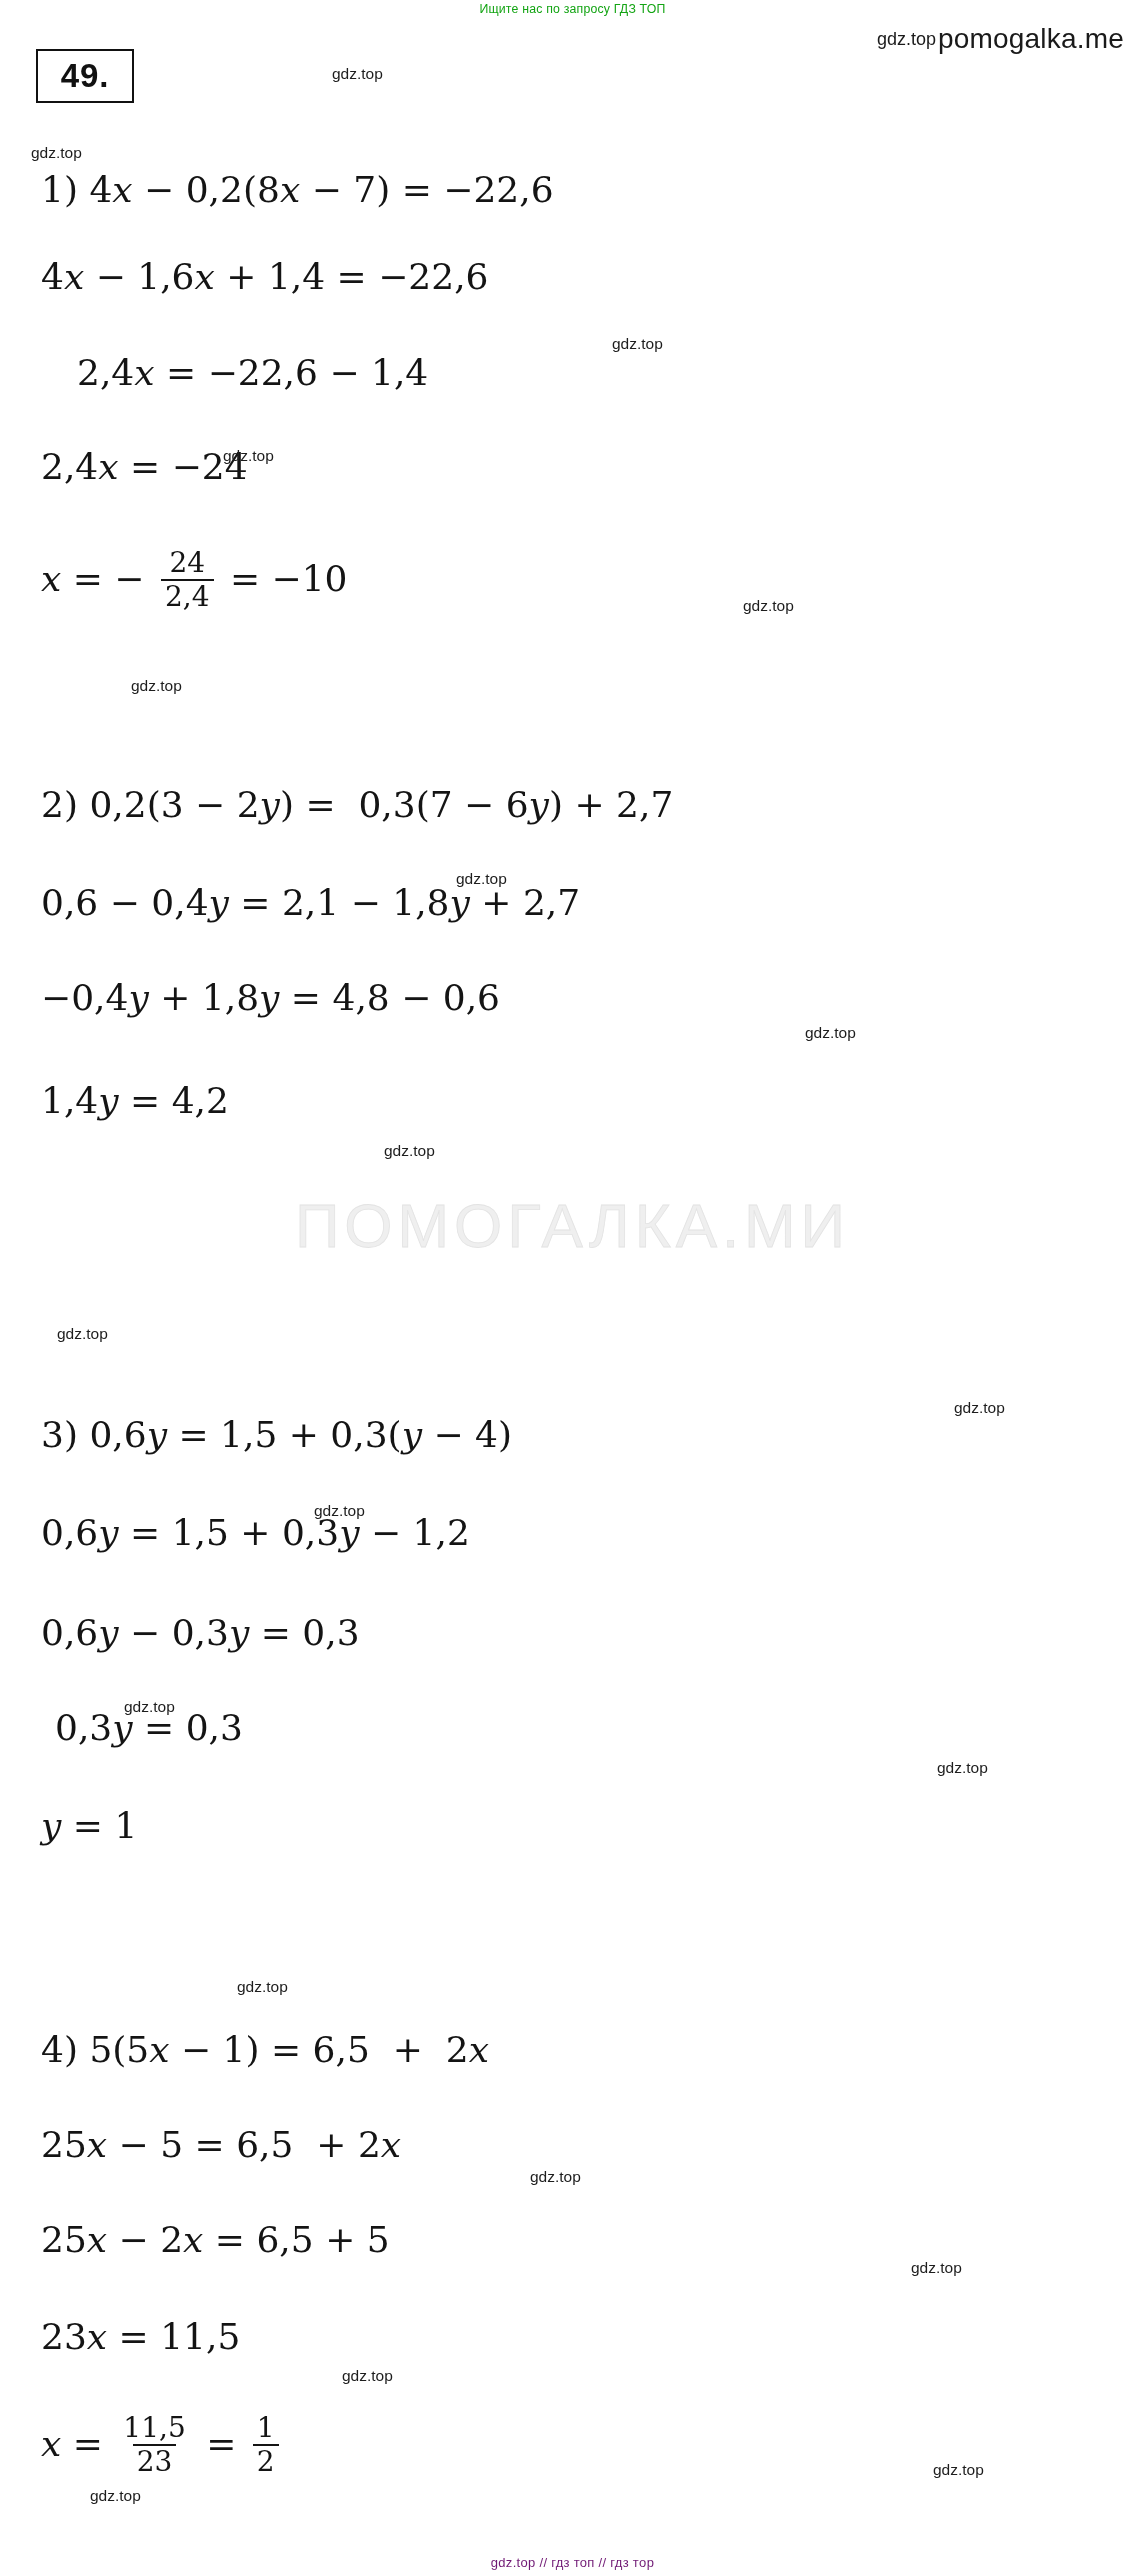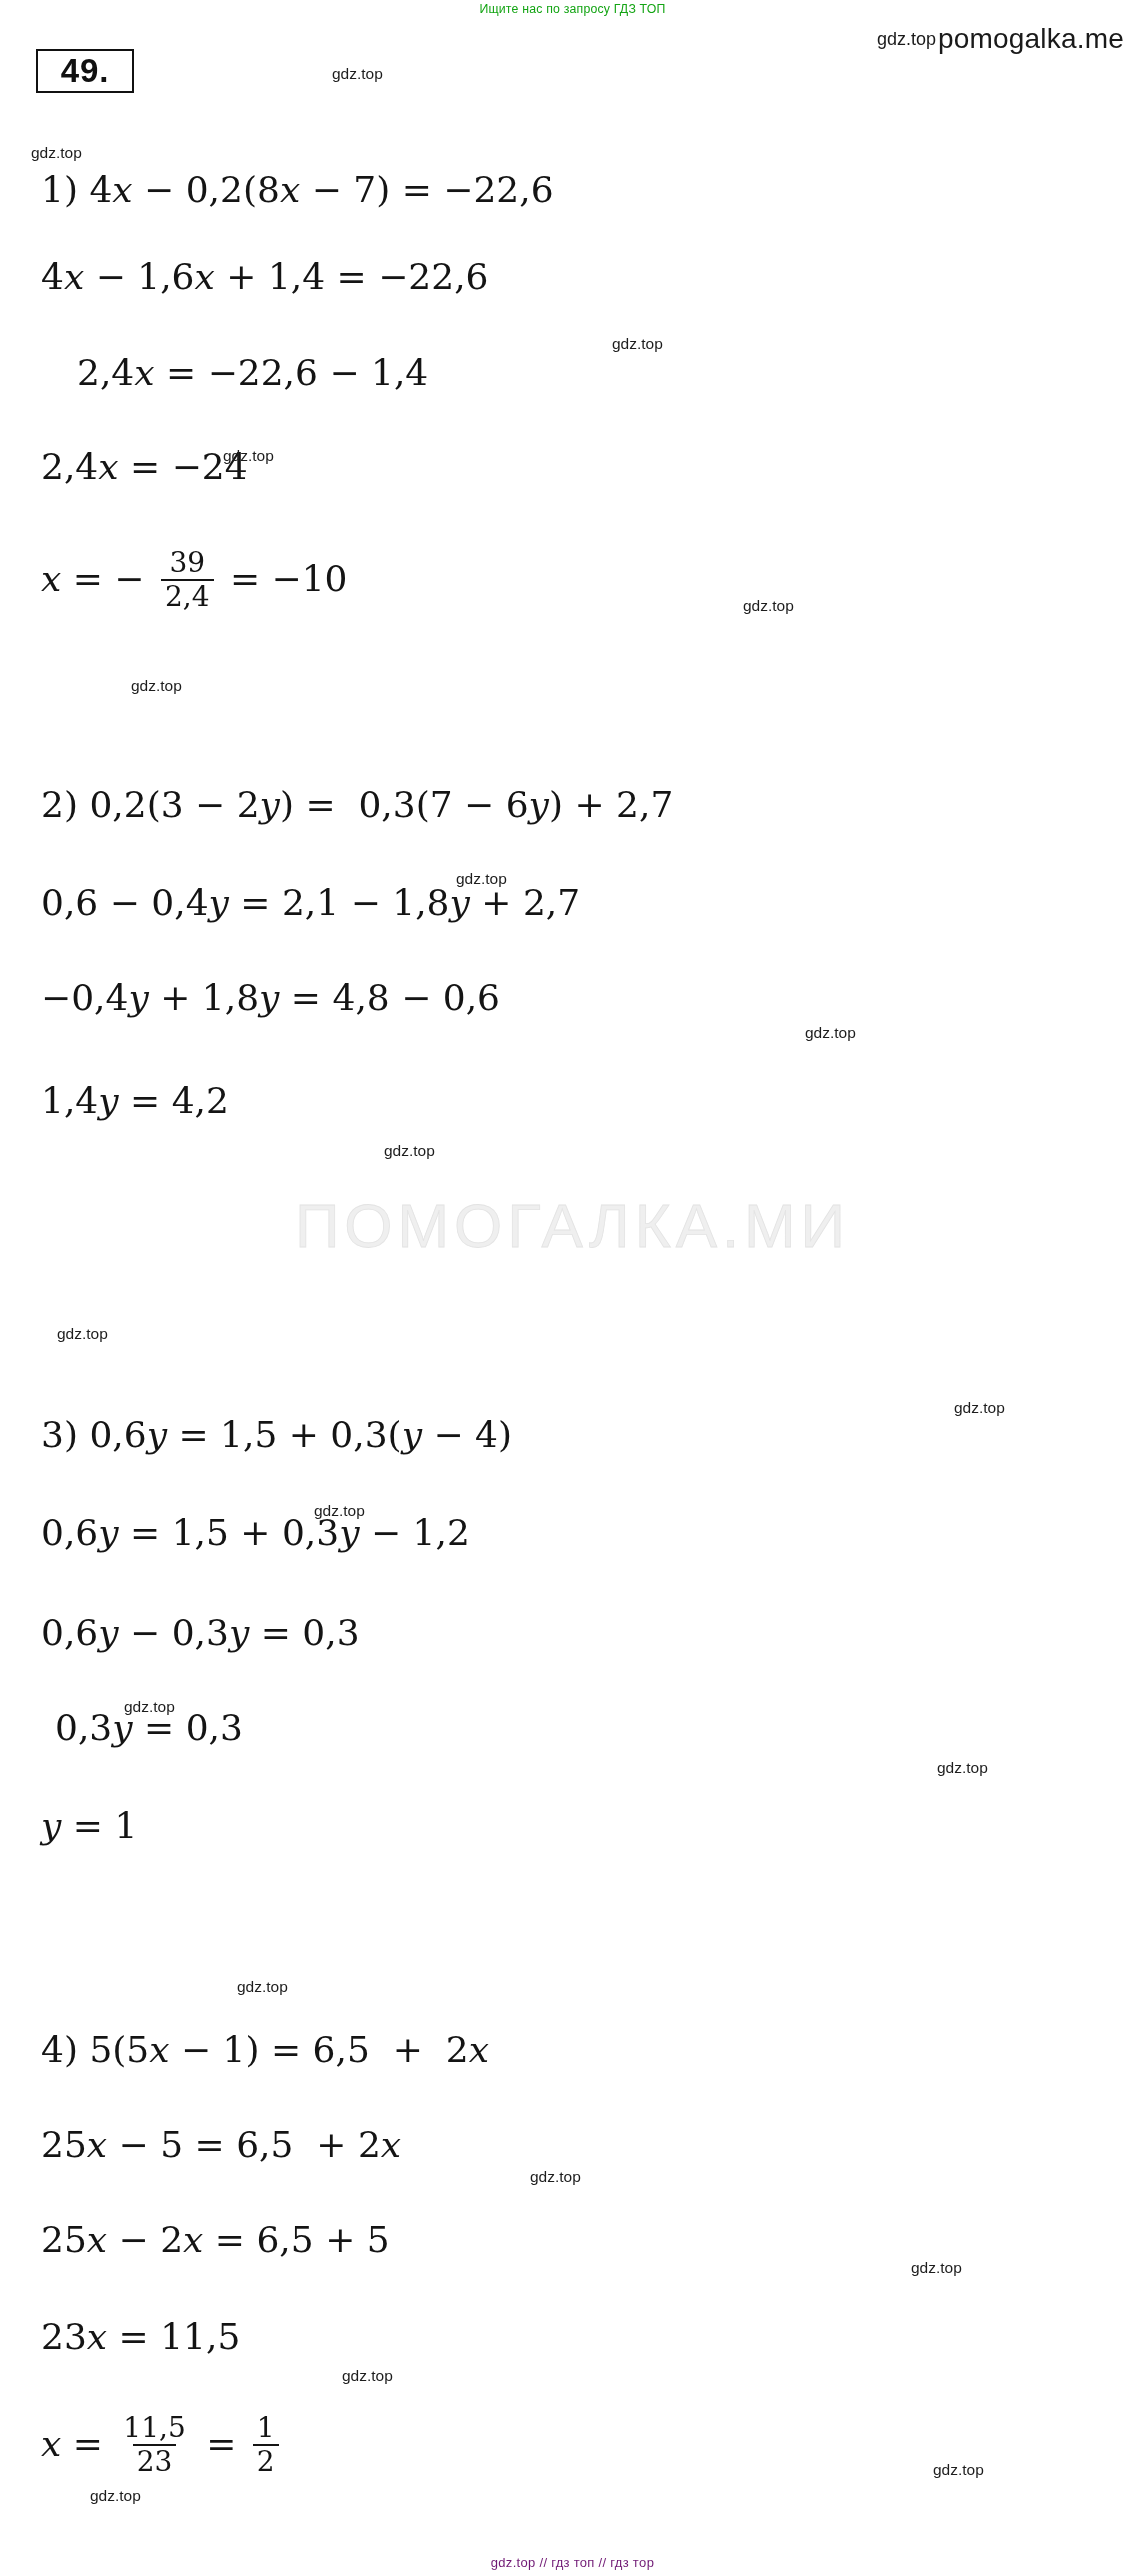--- a/index.html
+++ b/index.html
@@ -53,21 +53,21 @@
     font-size: 18px;
     color: #1a1a1a;
   }
 
   
   .num-box {
     position: absolute;
     left: 36px;
     top: 49px;
     width: 98px;
-    height: 44px;
+    height: 54px;
     border: 2.5px solid #111;
     box-sizing: border-box;
     display: flex;
     align-items: center;
     justify-content: center;
     font-family: "Liberation Sans", sans-serif;
     font-weight: bold;
     font-size: 33px;
     color: #111;
     letter-spacing: 0.8px;
@@ -164,21 +164,21 @@
     4<span class="it">x</span> − 1,6<span class="it">x</span> + 1,4 = −22,6
   </div>
   <div class="line" style="left:41px; top:353px;margin-left:36px;">
     2,4<span class="it">x</span> = −22,6 − 1,4
   </div>
   <div class="line" style="left:41px; top:447px;">
     2,4<span class="it">x</span> = −24
   </div>
   <div class="line" style="left:41px; top:550px;">
     <span class="it">x</span> = − <span class="frac big">
-        <span class="num">39</span>
+        <span class="num">24</span>
         <span class="den">2,4</span>
       </span> = −10
   </div>
 
   <div class="line" style="left:41px; top:785px;">
     2) 0,2(3 − 2<span class="it">y</span>) =&nbsp; 0,3(7 − 6<span class="it">y</span>) + 2,7
   </div>
   <div class="line" style="left:41px; top:883px;">
     0,6 − 0,4<span class="it">y</span> = 2,1 − 1,8<span class="it">y</span> + 2,7
   </div>

